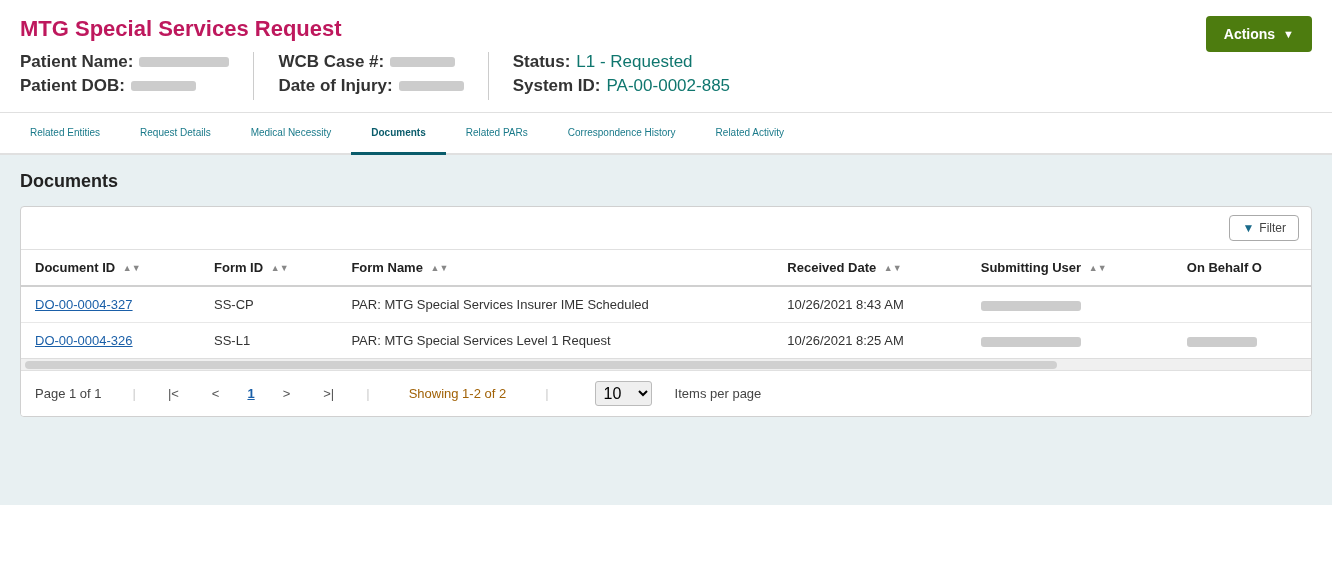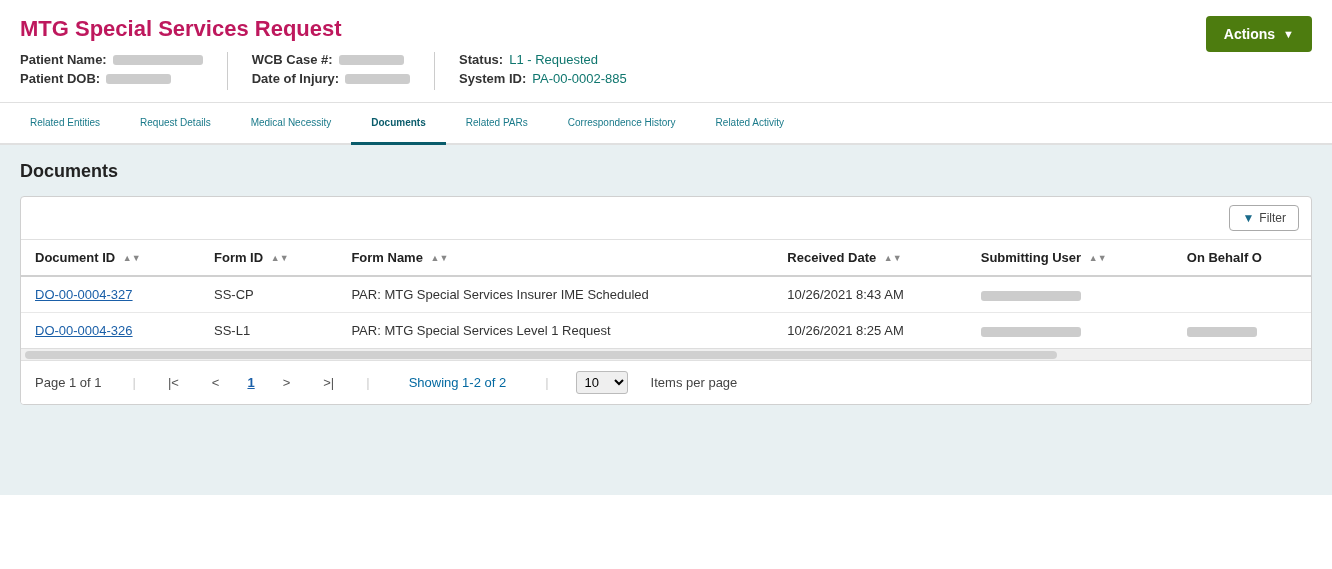--- a/index.html
+++ b/index.html
@@ -28,21 +28,21 @@
       margin-right: 24px;
       border-right: 1px solid #ccc;
     }
     .meta-col:last-child {
       border-right: none;
     }
     .meta-row {
       display: flex;
       align-items: center;
       margin-bottom: 4px;
-      font-size: 13px;
+      font-size: 17px;
       text-align: right;
     }
     .meta-label {
       font-weight: bold;
       margin-right: 6px;
       white-space: nowrap;
     }
     .meta-value {
       color: #0f766e;
     }
@@ -246,28 +246,29 @@
       text-decoration: underline;
       cursor: pointer;
       font-weight: bold;
     }
     .separator {
       color: #ccc;
       margin: 0 4px;
     }
     .showing-info {
       margin: 0 12px;
-      color: #0369a1;
+      color: #a16207;
     }
     .per-page-select {
       border: 1px solid #bbb;
       border-radius: 3px;
       padding: 2px 4px;
-      font-size: 13px;
-      cursor: pointer;
+      font-size: 16px;
+      cursor: pointer;
+      margin-left: 19px;
     }
     .per-page-label {
       color: #444;
     }
   </style>
 </head>
 <body>
 
 <div class="page-header">
   <div>

